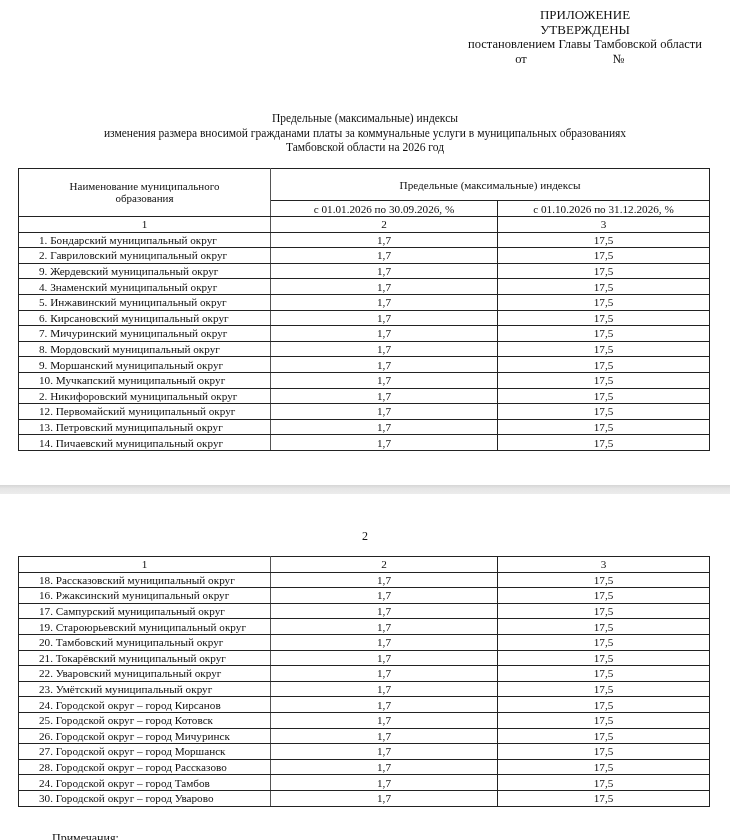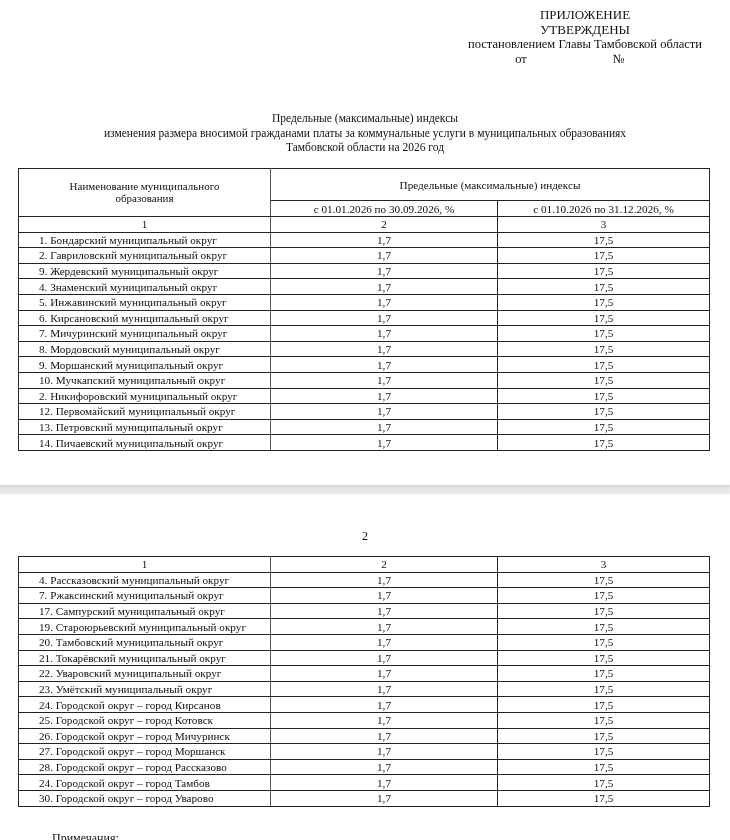--- a/index.html
+++ b/index.html
@@ -182,26 +182,26 @@
         <col class="w2">
         <col class="w3">
       </colgroup>
     <tbody id="t2body">
       <tr>
         <td class="c1 num">1</td>
         <td class="num">2</td>
         <td class="num">3</td>
       </tr>
     <tr>
-          <td class="c1 name">4. Рассказовский муниципальный округ</td>
-          <td class="num">1,7</td>
-          <td class="num">17,5</td>
-        </tr>
-        <tr>
-          <td class="c1 name">7. Ржаксинский муниципальный округ</td>
+          <td class="c1 name">18. Рассказовский муниципальный округ</td>
+          <td class="num">1,7</td>
+          <td class="num">17,5</td>
+        </tr>
+        <tr>
+          <td class="c1 name">16. Ржаксинский муниципальный округ</td>
           <td class="num">1,7</td>
           <td class="num">17,5</td>
         </tr>
         <tr>
           <td class="c1 name">17. Сампурский муниципальный округ</td>
           <td class="num">1,7</td>
           <td class="num">17,5</td>
         </tr>
         <tr>
           <td class="c1 name">19. Староюрьевский муниципальный округ</td>

